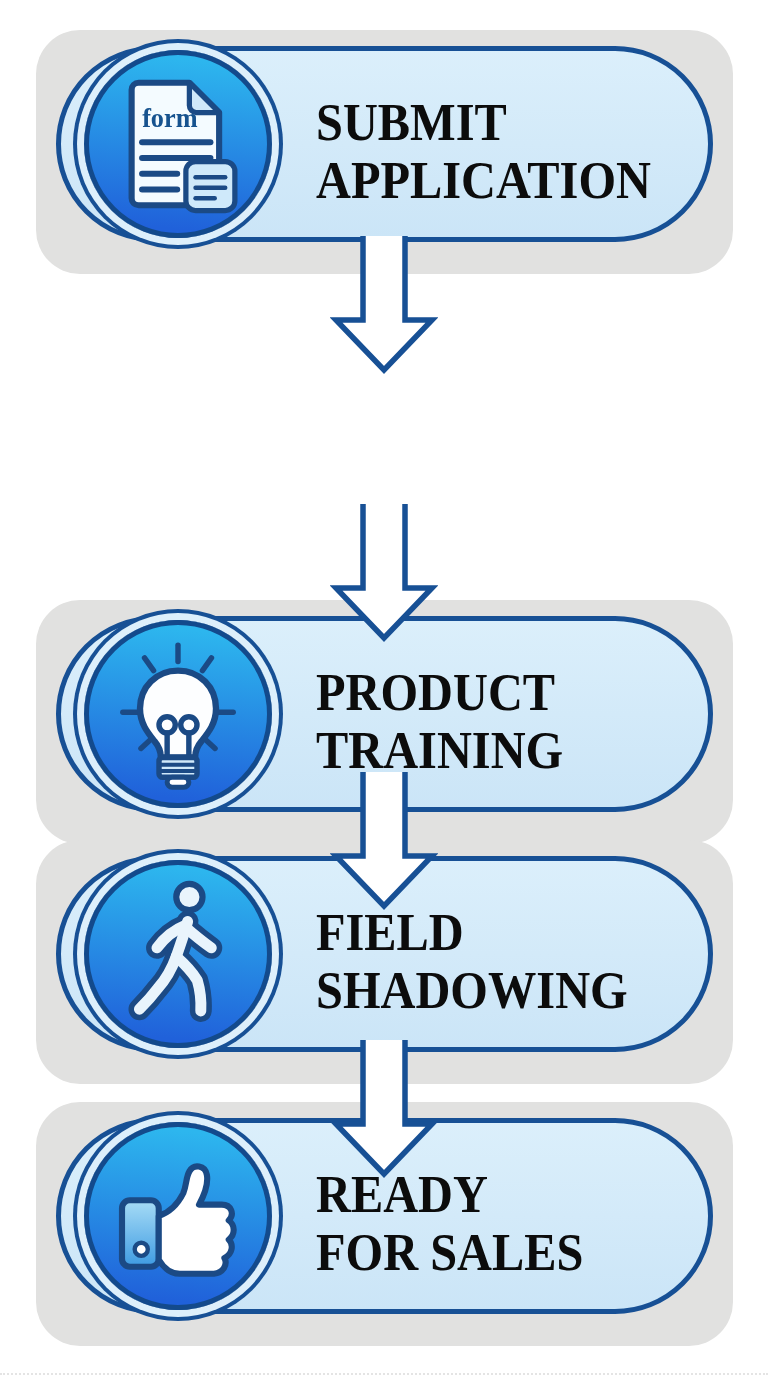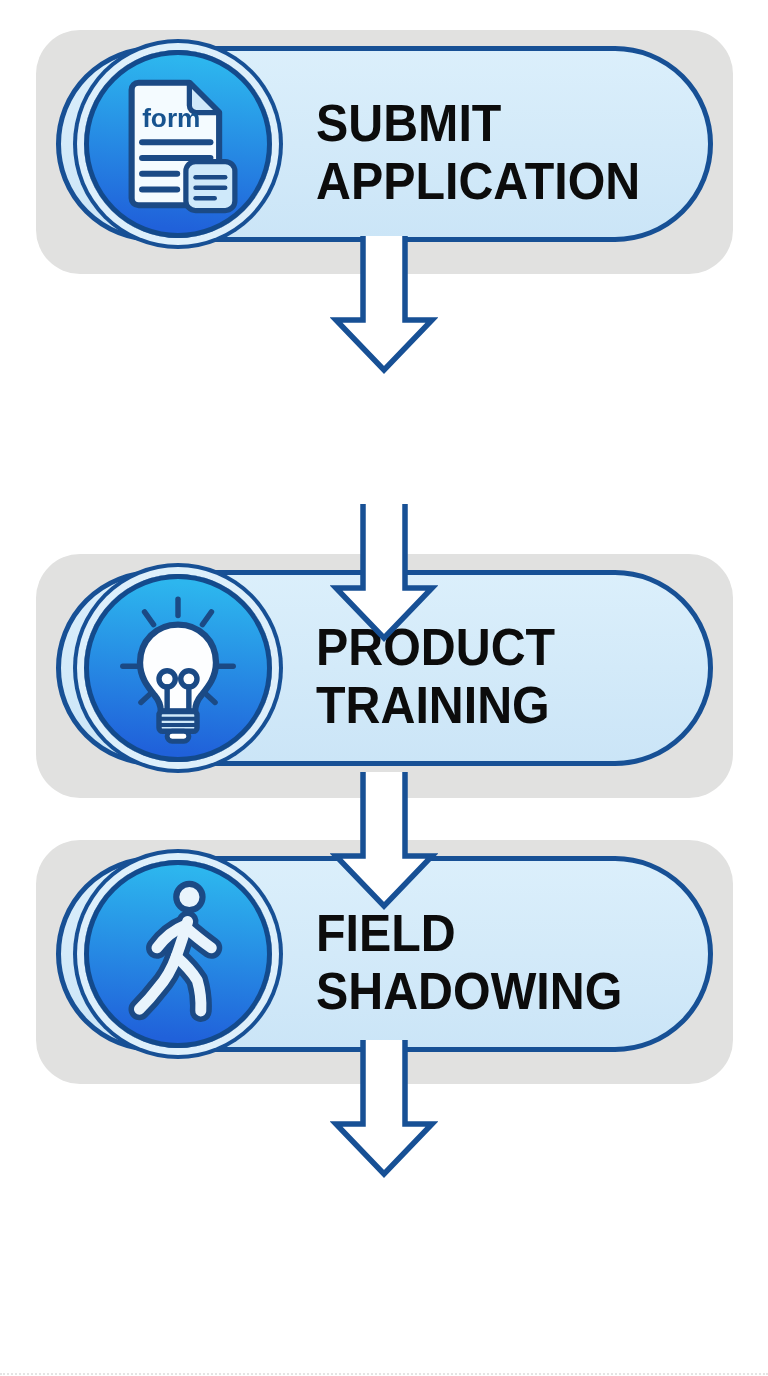--- a/index.html
+++ b/index.html
@@ -1,25 +1,25 @@
 <!DOCTYPE html>
 <html><head>
 <meta charset="utf-8">
 <style>
   html,body{margin:0;padding:0;background:#ffffff;}
   .stage{
     position:relative;width:768px;height:1376px;background:#ffffff;overflow:hidden;
-    font-family:Liberation Sans, sans-serif;
+    font-family:Liberation Serif, serif;
   }
   
   .card{
     position:absolute;left:36px;width:697px;height:244px;
     background:#e1e1e0;border-radius:44px;
   }
-  .c1{top:30px}.c2{top:298px}.c3{top:554px}.c4{top:840px}.c5{top:1102px}
+  .c1{top:30px}.c2{top:298px}.c3{top:600px}.c4{top:840px}.c5{top:1102px}
 
   
   .pill{
     position:absolute;left:20px;top:16px;width:657px;height:196px;
     background:linear-gradient(180deg,#dbeffb 0%,#cbe5f7 100%);
     border:5px solid #175095;border-radius:110px;box-sizing:border-box;
   }
 
   
   .badge{
@@ -140,20 +140,40 @@
         </g>
         <circle class="ink" cx="88" cy="24" r="15" fill="#e9f4fc" stroke-width="7"></circle>
       </svg>
     </div>
     <h2 class="title">
       <span>FIELD</span>
       <span>SHADOWING</span>
     </h2>
   </section>
 
+  <section class="card c5">
+    <div class="pill"></div>
+    <div class="badge">
+      <svg width="140" height="134" viewBox="0 0 160 152">
+        <defs>
+          <linearGradient id="cuffg" x1="0" y1="0" x2="0" y2="1">
+            <stop offset="0" stop-color="#a7dcf6"></stop>
+            <stop offset="1" stop-color="#3e9be2"></stop>
+          </linearGradient>
+        </defs>
+        <rect class="ink" x="16" y="58" width="42" height="76" rx="9" fill="url(#cuffg)" stroke-width="7"></rect>
+        <path class="ink" d="M58,126 L58,76 C70,72 80,62 86,50 C90,40 89,32 93,25 C98,16 111,18 113,29 C115,41 109,54 104,63 L130,63 C141,63 145,74 138,81 C145,86 146,97 138,103 C144,109 142,120 133,124 C137,131 132,141 121,142 L82,142 C71,142 64,136 58,126 Z" fill="#ffffff" stroke-width="7" stroke-linejoin="round"></path>
+        <circle class="ink" cx="38" cy="114" r="7.5" fill="#ffffff" stroke-width="5"></circle>
+      </svg>
+    </div>
+    <h2 class="title">
+      <span>READY</span>
+      <span>FOR SALES</span>
+    </h2>
+  </section>
 
   <svg class="arrow a1" width="108" height="146" viewBox="0 0 108 146">
     <path d="M33,0 V84 H6 L54,134 L102,84 H75 V0"></path>
   </svg>
   <svg class="arrow a2" width="108" height="146" viewBox="0 0 108 146">
     <path d="M33,0 V84 H6 L54,134 L102,84 H75 V0"></path>
   </svg>
   <svg class="arrow a3" width="108" height="146" viewBox="0 0 108 146">
     <path d="M33,0 V84 H6 L54,134 L102,84 H75 V0"></path>
   </svg>

